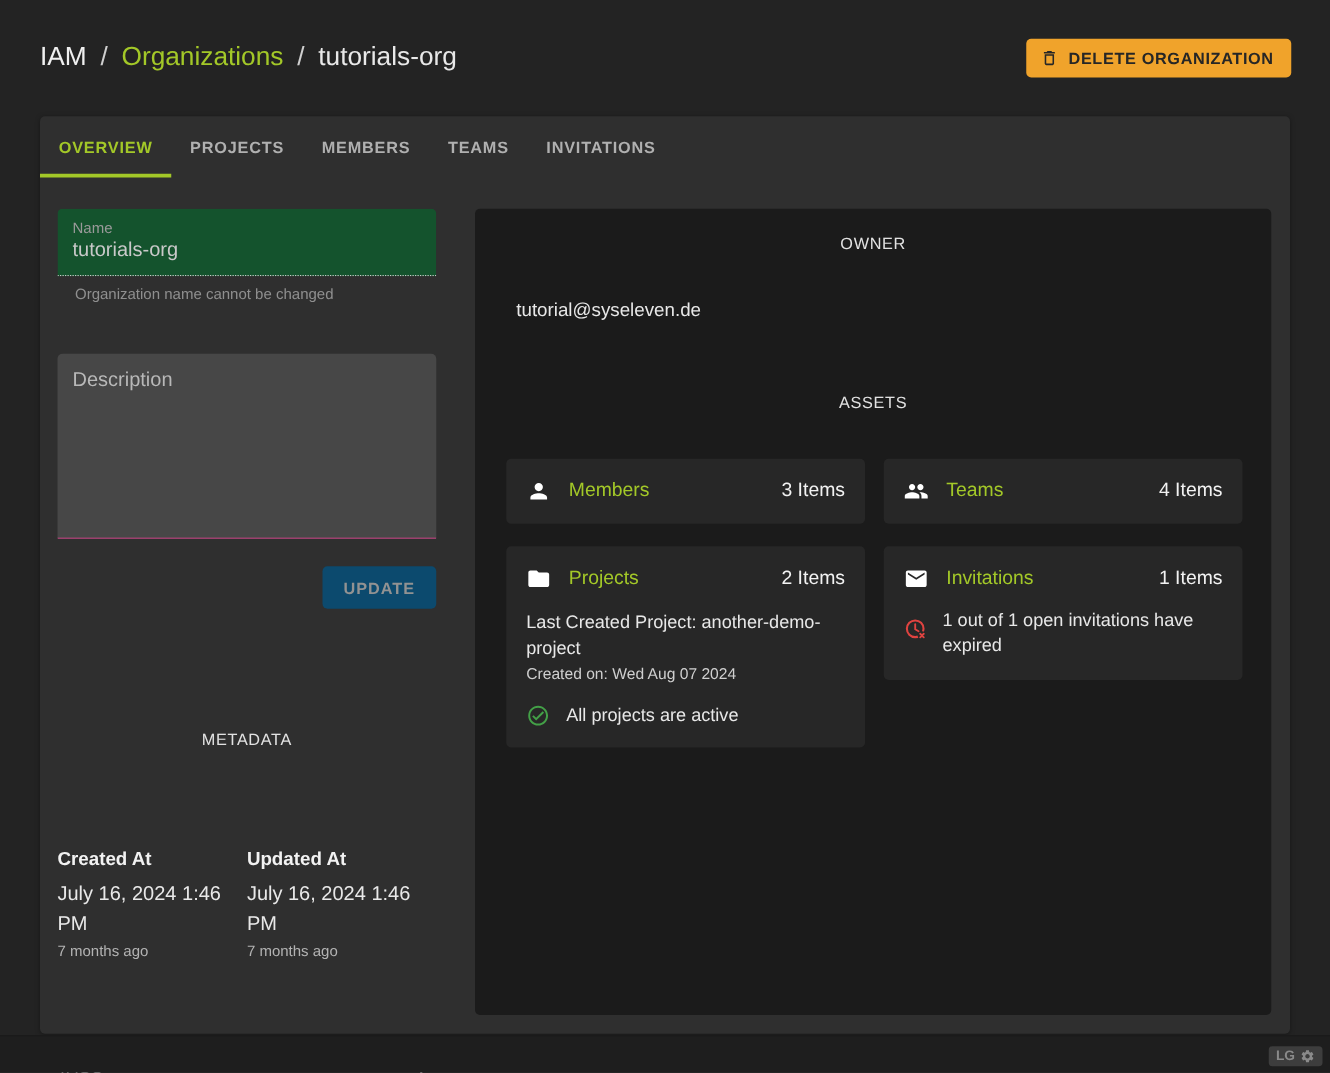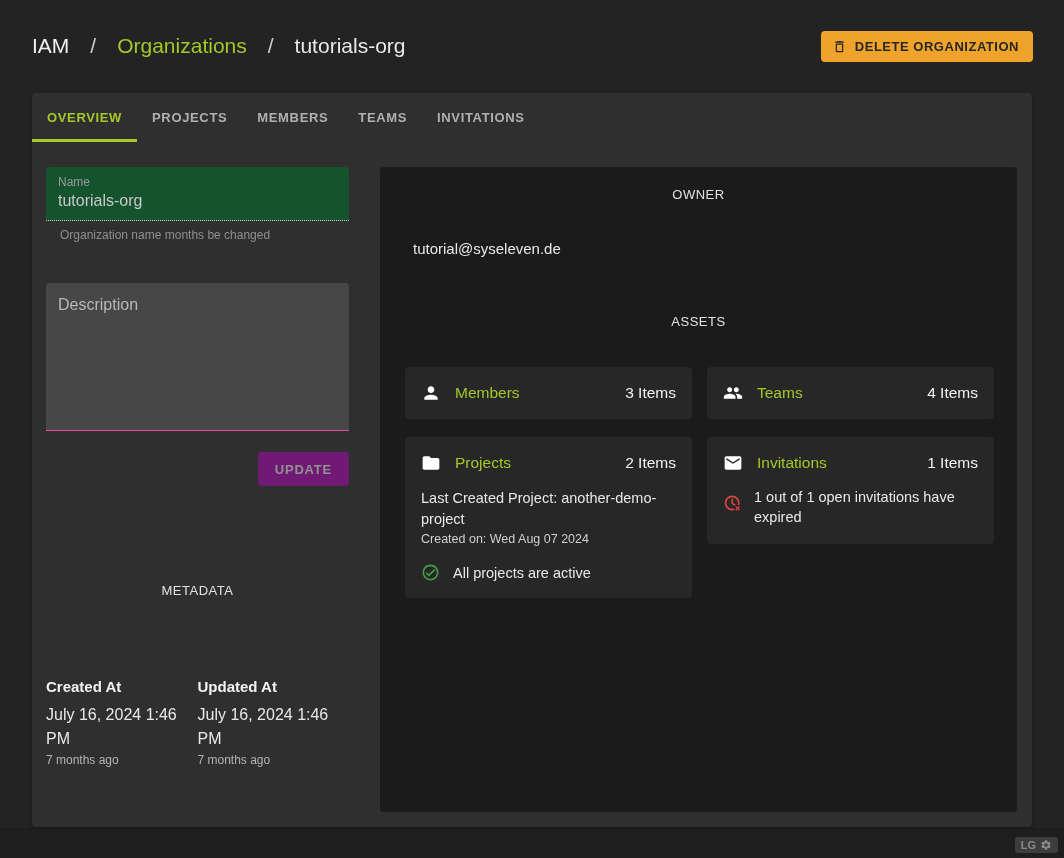--- a/index.html
+++ b/index.html
@@ -10,21 +10,21 @@
     color:#e6e6e6;
     position:relative;
     overflow:hidden;
   }
   .page { position:absolute; inset:0; }
 
   
   .breadcrumb {
     position:absolute; left:32px; top:33px;
     font-size:21px; line-height:26px; color:#f0f0f0;
-    display:flex; gap:21px; align-items:flex-end;
+    display:flex; gap:11px; align-items:flex-end;
   }
   .breadcrumb .crumb-link { color:#a3c828; cursor:pointer; }
   .breadcrumb .crumb-sep { color:#cfcfcf; }
   .breadcrumb .crumb-current { color:#e8e8e8; }
 
   .delete-btn {
     position:absolute; right:31px; top:31px;
     height:31px; padding:0 14px 0 11px;
     background:#f0a32b; border:none; border-radius:4px;
     display:flex; align-items:center; gap:8px;
@@ -77,21 +77,21 @@
     background:#474747; border:none; border-bottom:1px solid #ec4899;
     border-radius:4px 4px 0 0; resize:none; outline:none;
     padding:13px 12px; font-family:"Liberation Sans", sans-serif;
     font-size:16px; color:#e0e0e0;
   }
   .desc-area::placeholder { color:#b8b8b8; opacity:1; }
 
   .update-row { margin-top:17px; display:flex; justify-content:flex-end; }
   .update-btn {
     height:34px; padding:0 17px;
-    background:#701a75; color:#929292;
+    background:#0c4a6e; color:#929292;
     border:none; border-radius:4px;
     font-family:"Liberation Sans", sans-serif;
     font-size:13px; font-weight:bold; letter-spacing:.06em;
     cursor:default;
   }
 
   .section-row { display:flex; align-items:center; gap:12px;flex-direction:column; }
   .section-title { font-size:13px; letter-spacing:.04em; color:#e2e2e2; white-space:nowrap; }
   .section-line { flex:1; height:1px; background:#4a4a4a; }
 
@@ -189,21 +189,21 @@
       <div class="tab">TEAMS</div>
       <div class="tab">INVITATIONS</div>
     </div>
 
     <div class="left-col">
 
       <div class="field-filled">
         <span class="field-label">Name</span>
         <input type="text" readonly="" value="tutorials-org" style="">
       </div>
-      <div class="field-helper">Organization name months be changed</div>
+      <div class="field-helper">Organization name cannot be changed</div>
 
       <textarea class="desc-area" placeholder="Description" style=""></textarea>
 
       <div class="update-row">
         <button class="update-btn" disabled="">UPDATE</button>
       </div>
 
       
       <div class="metadata-block">
         <div class="section-row">

